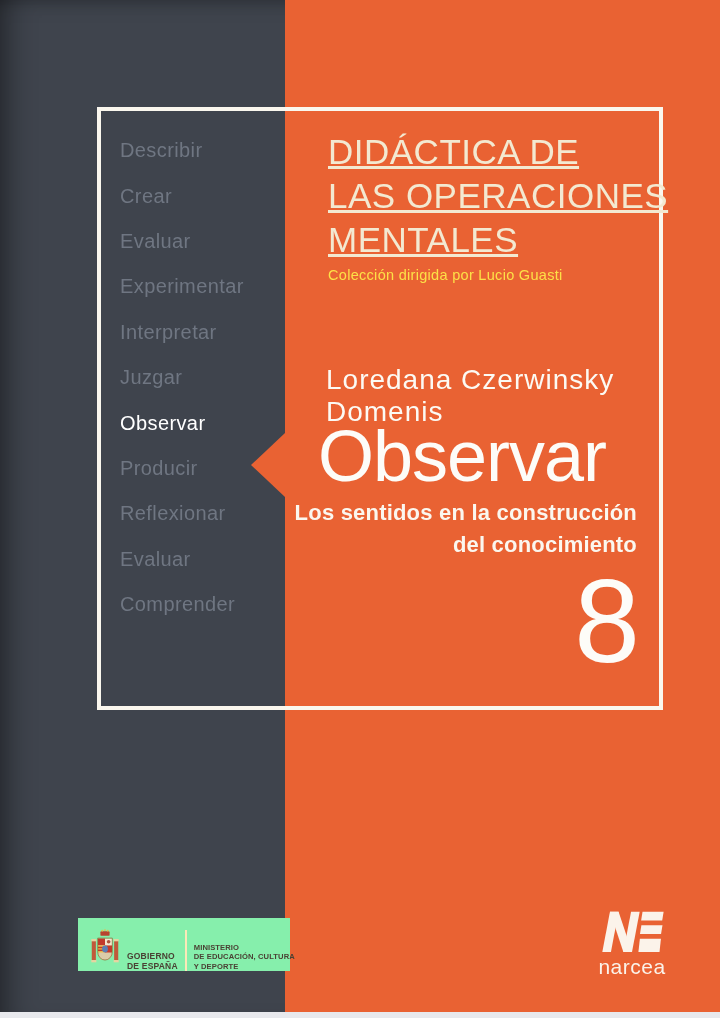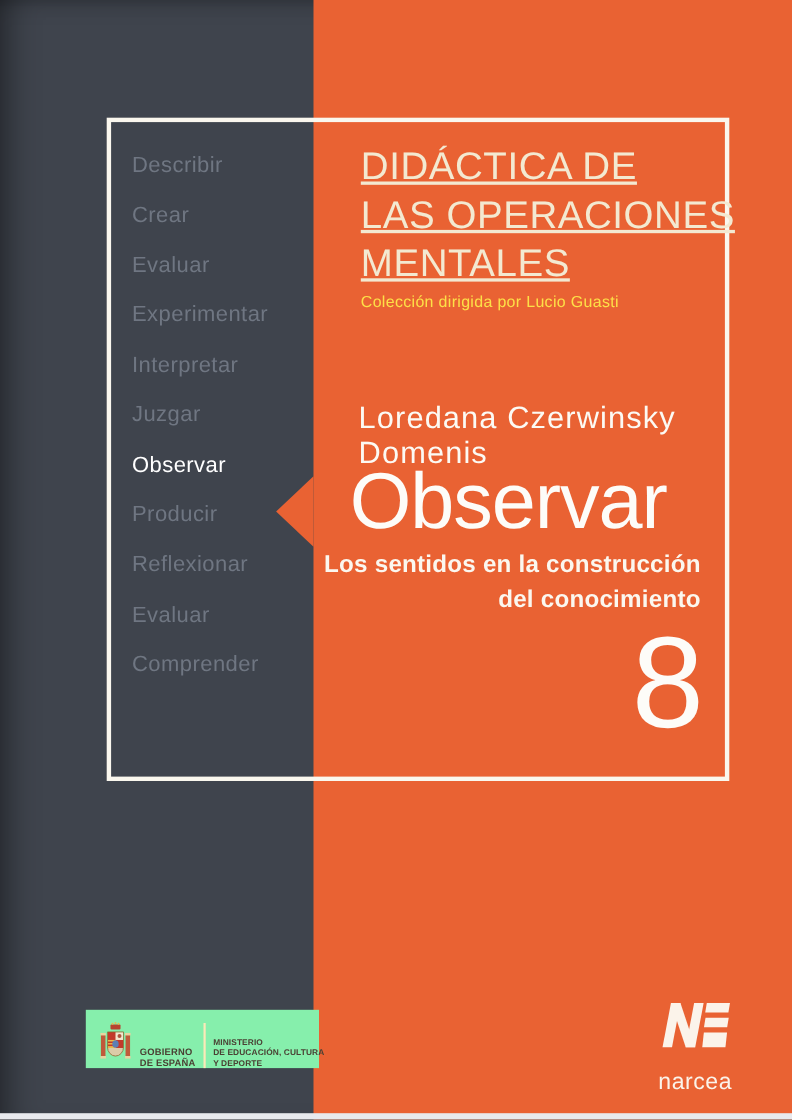--- a/index.html
+++ b/index.html
@@ -48,21 +48,21 @@
   }
   .gov-arms{width:30px;height:42px;margin-left:12px;flex:0 0 auto;}
   .gov-entity{margin-left:7px;font-size:8.5px;font-weight:bold;line-height:10px;
     color:#4A4134;letter-spacing:.2px;white-space:nowrap;}
   .gov-divider{width:2px;height:41px;background:#FBE9B8;margin-left:7px;flex:0 0 auto;}
   .gov-ministry{margin-left:7px;font-size:7.6px;font-weight:bold;line-height:9.5px;
     color:#4A4134;letter-spacing:.1px;white-space:nowrap;}
   
   .narcea{position:absolute;left:594px;top:908px;width:76px;text-align:center;}
   .narcea svg{display:block;margin:0 auto;}
-  .narcea-name{font-size:21px;letter-spacing:.5px;color:#FBF3EA;margin-top:18px;}
+  .narcea-name{font-size:21px;letter-spacing:.5px;color:#FBF3EA;margin-top:1px;}
 </style>
 </head>
 <body>
 
 <div class="page">
 
   <div class="panel-right"></div>
   <div class="frame"></div>
 
   <div class="menu">

